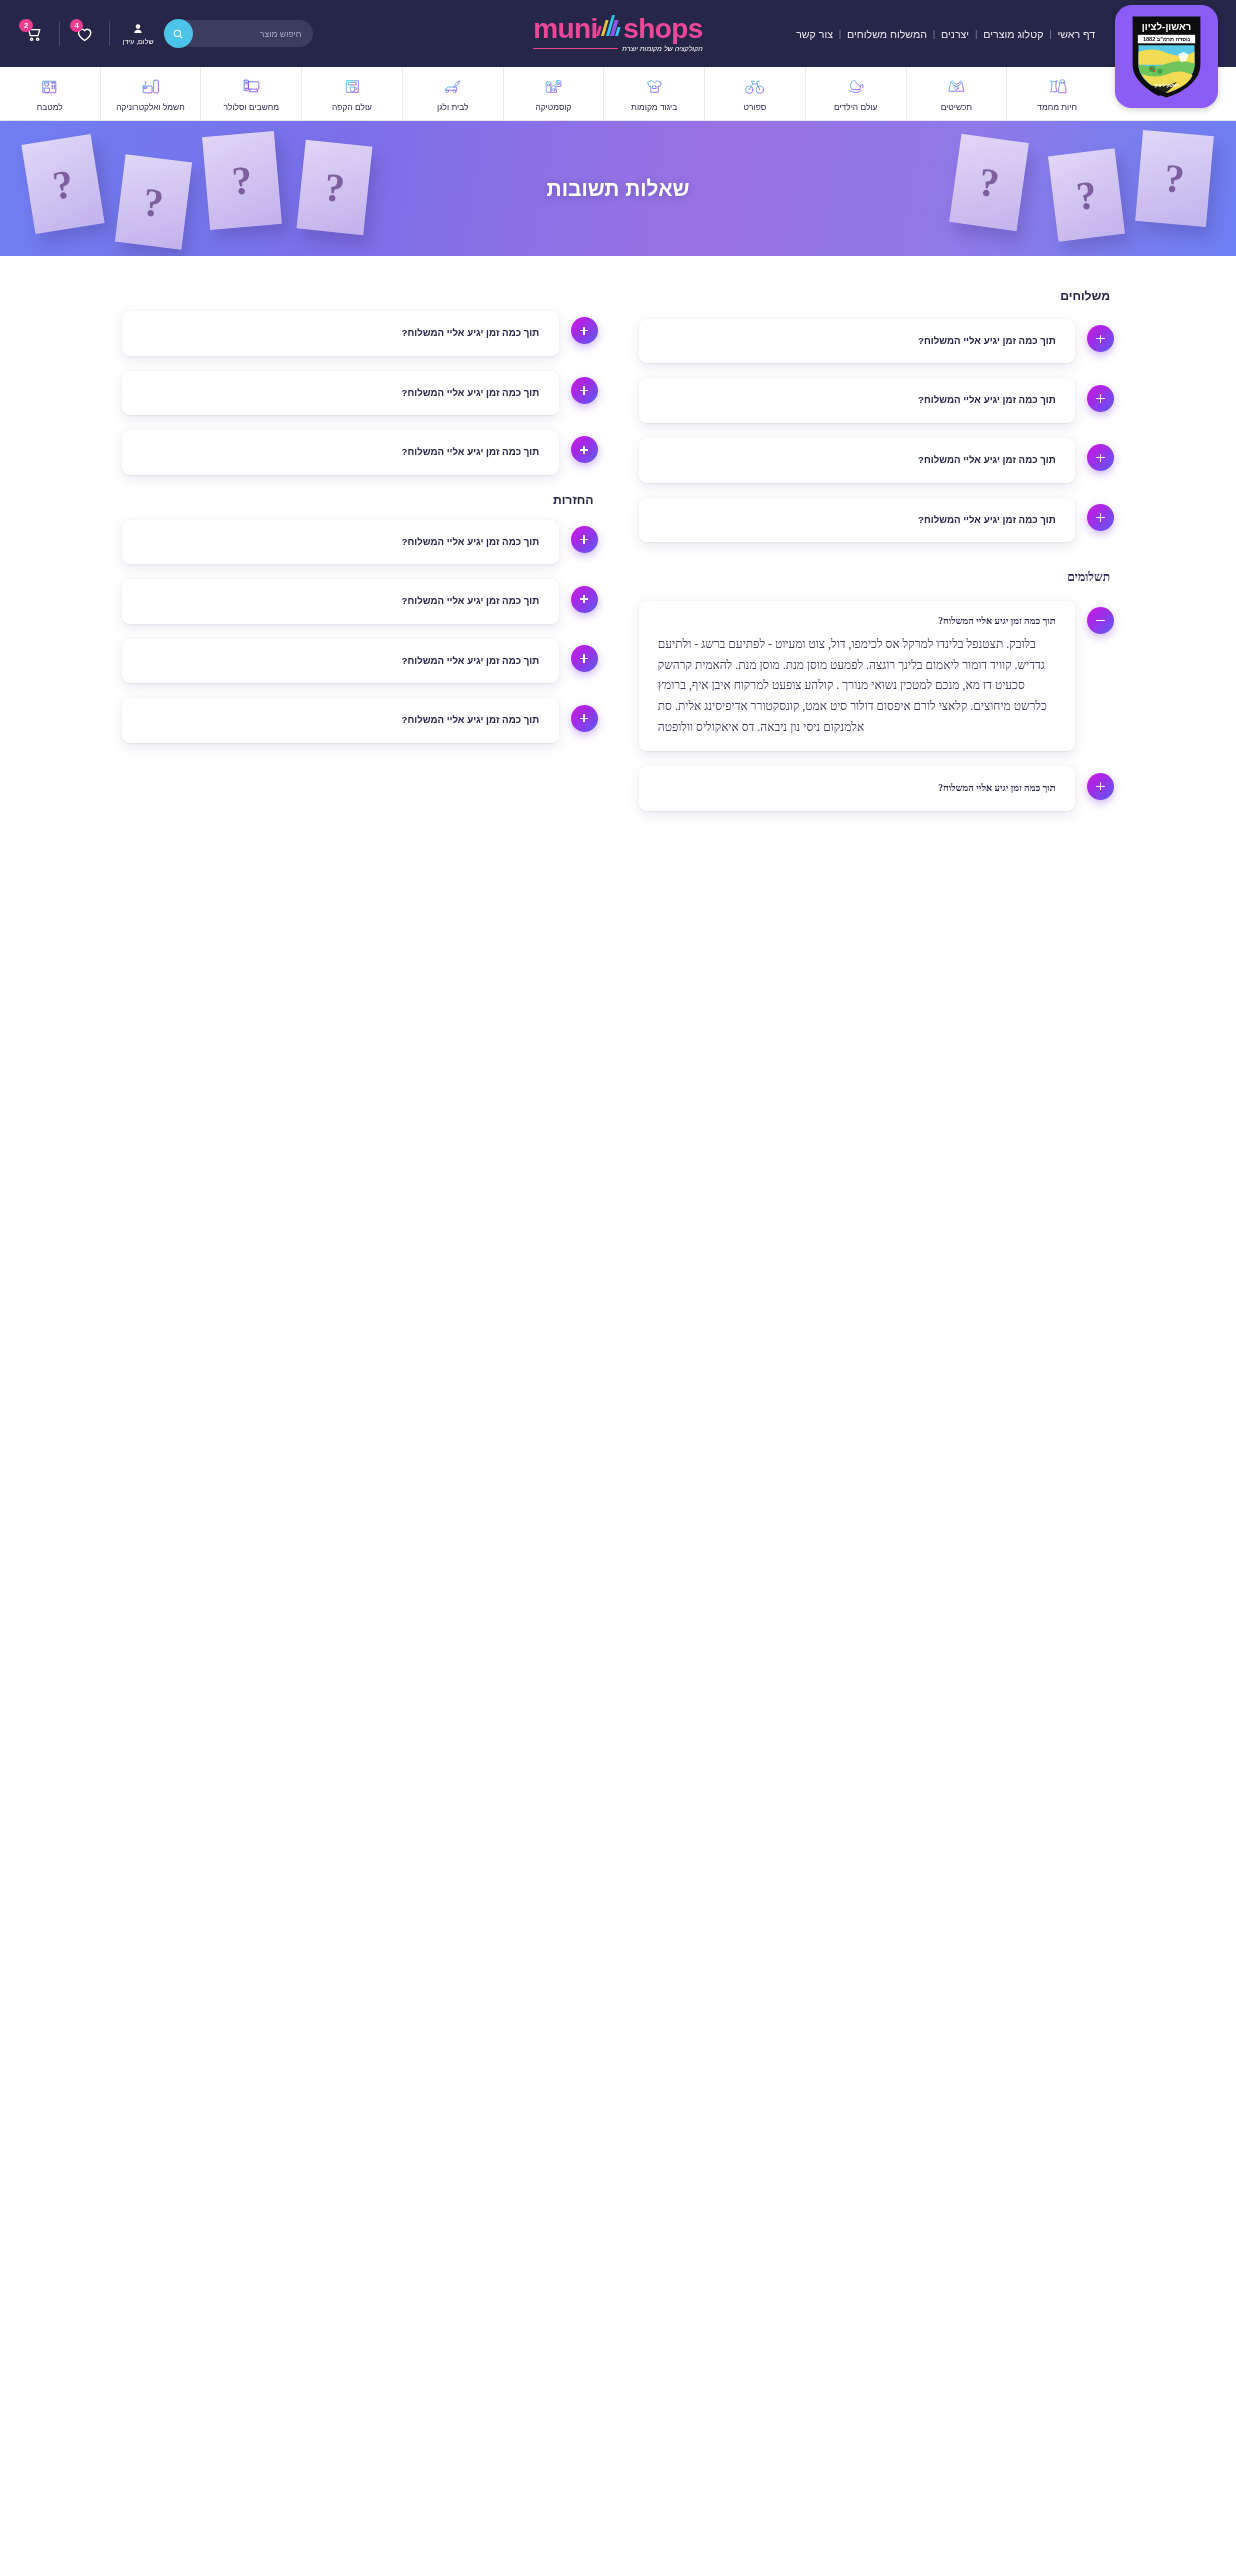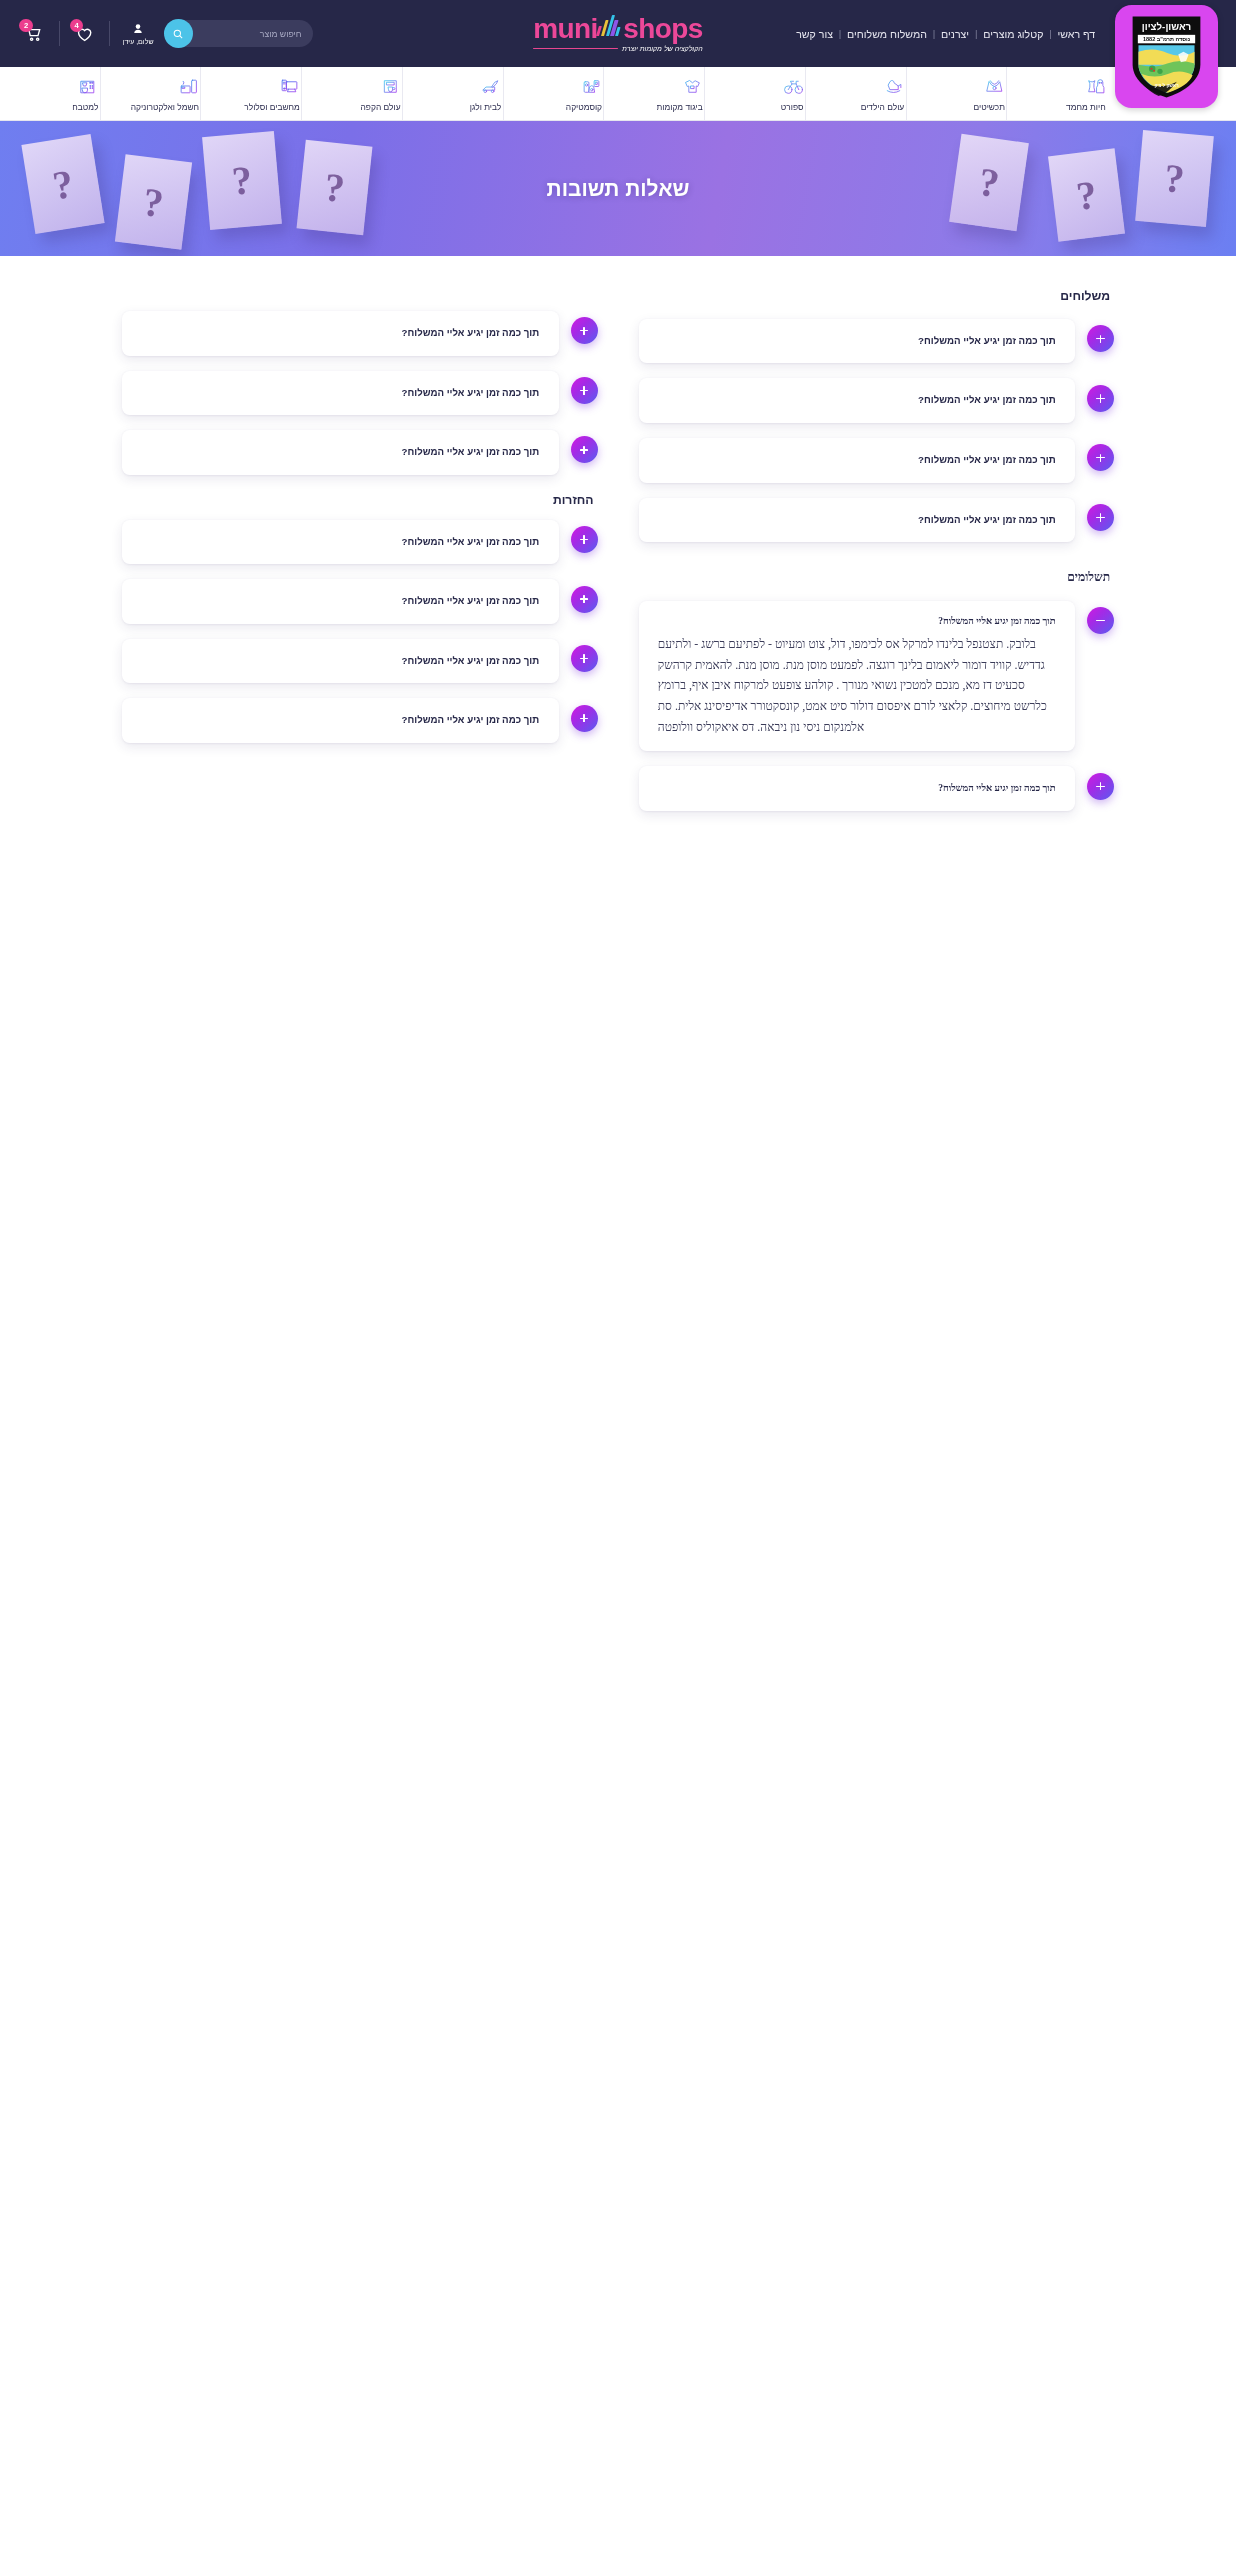--- a/index.html
+++ b/index.html
@@ -23,21 +23,21 @@
     padding: 0 0 0 15.5px;
     direction: rtl;
   }
 
   .crest-badge {
     position: absolute;
     top: 5.2px;
     right: 18px;
     width: 103px;
     height: 103px;
-    background: #d946ef;
+    background: #8b5cf6;
     border-radius: 16.7px;
     box-shadow: 0 1.9px 6.4px rgba(0,0,0,.18);
     display: flex;
     align-items: center;
     justify-content: center;
     z-index: 40;
     overflow: hidden;
   }
   .crest-badge svg { width: 79px; height: 86px; display: block; }
 
@@ -194,21 +194,21 @@
     border-bottom: 0.6px solid #e6e6ee;
     display: flex;
     direction: rtl;
     padding-right: 129px;
   }
   .cat {
     flex: 1 1 0;
     min-width: 0;
     display: flex;
     flex-direction: column;
-    align-items: flex-start;
+    align-items: center;
     justify-content: center;
     gap: 5px;
     border-left: 0.6px solid #e9e9f1;
     cursor: pointer;
     padding: 3.9px 1.3px;
   }
   .cat:last-child { border-left: none; }
   .cat svg { width: 21px; height: 21px; fill: none; stroke-width: 1.6; stroke-linecap: round; stroke-linejoin: round; }
   .cat-label {
     font-size: 8.4px;

